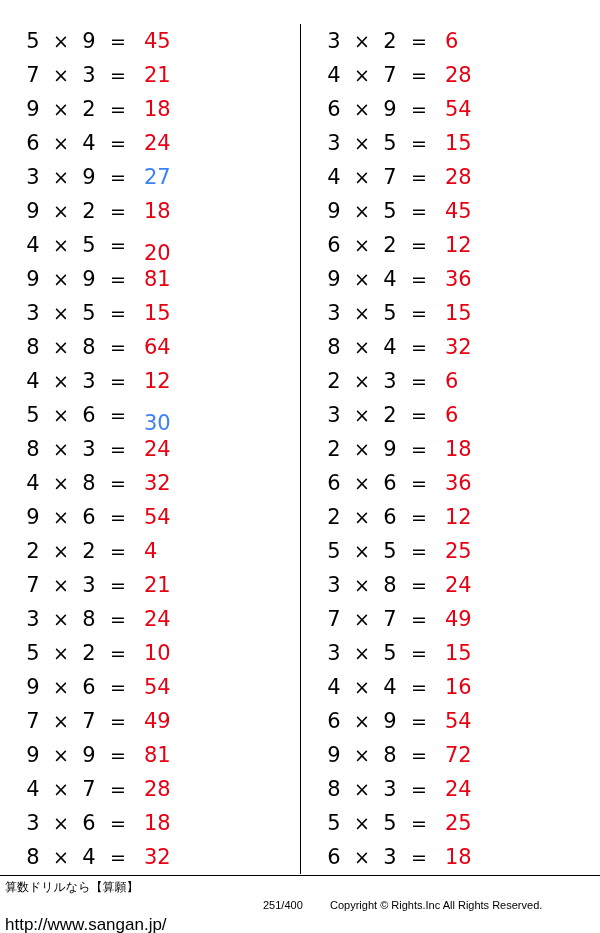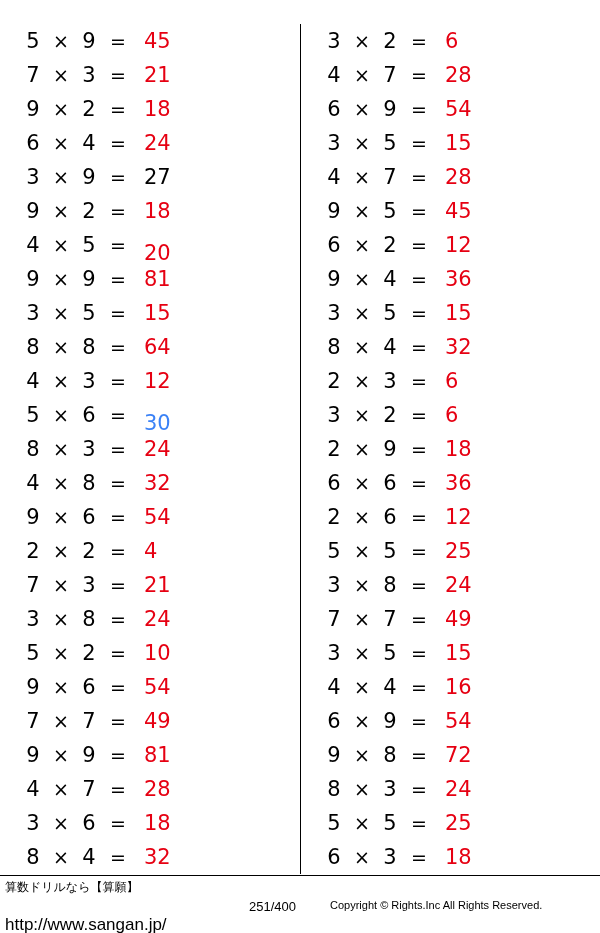--- a/index.html
+++ b/index.html
@@ -123,23 +123,23 @@
   .footer-url {
     position: absolute;
     left: 5px;
     top: 40px;
     font-size: 17px;
     color: #000000;
     white-space: nowrap;
   }
   .footer-page {
     position: absolute;
-    left: 249px;
+    left: 263px;
     top: 24px;
-    font-size: 13px;
+    font-size: 11px;
     color: #000000;
     white-space: nowrap;
   }
   .footer-copy {
     position: absolute;
     left: 330px;
     top: 24px;
     font-size: 11px;
     color: #000000;
     white-space: nowrap;
@@ -179,21 +179,21 @@
           <span class="times">×</span>
           <span class="op-b">4</span>
           <span class="equals">=</span>
           <span class="answer" style="color: rgb(230, 0, 18);">24</span>
         </div>
         <div class="prob">
           <span class="op-a">3</span>
           <span class="times">×</span>
           <span class="op-b">9</span>
           <span class="equals">=</span>
-          <span class="answer" style="color: #000000;">27</span>
+          <span class="answer" style="color: #3b82f6;">27</span>
         </div>
         <div class="prob">
           <span class="op-a">9</span>
           <span class="times">×</span>
           <span class="op-b">2</span>
           <span class="equals">=</span>
           <span class="answer" style="color: rgb(230, 0, 18);">18</span>
         </div>
         <div class="prob">
           <span class="op-a">4</span>

